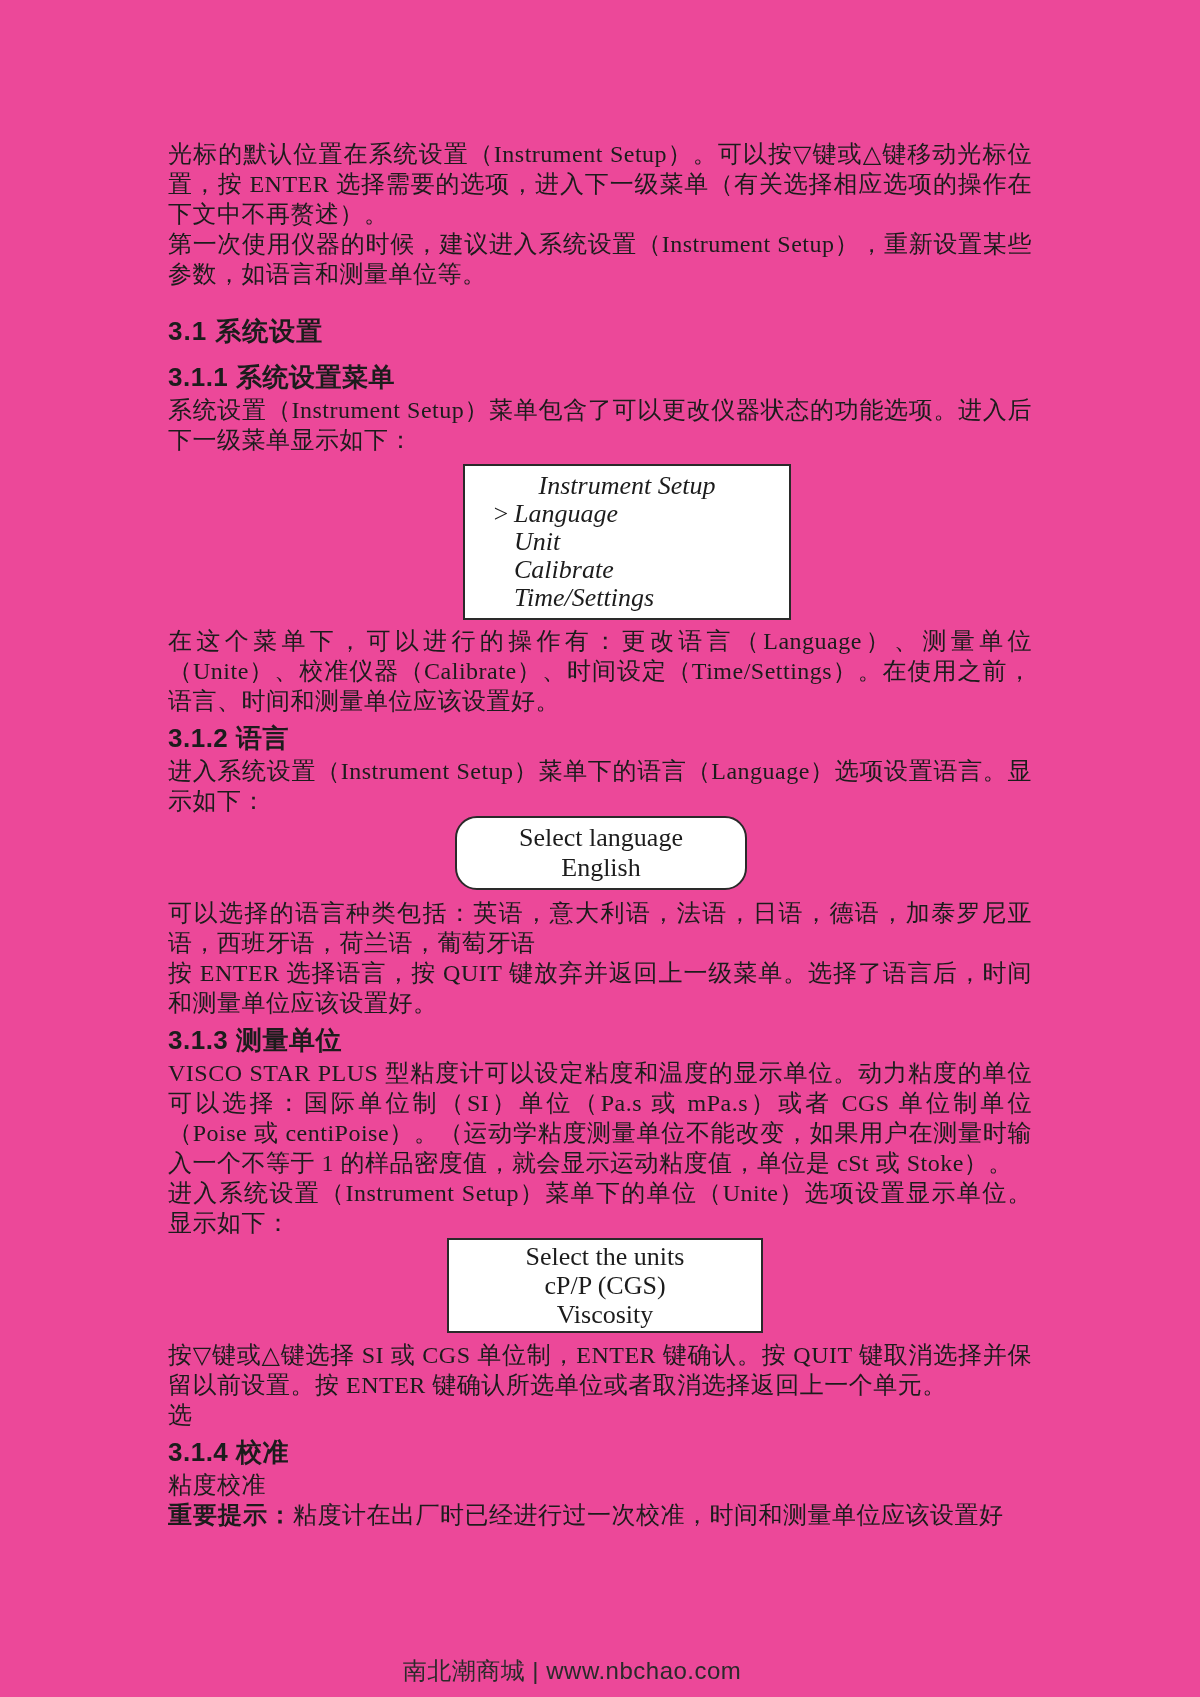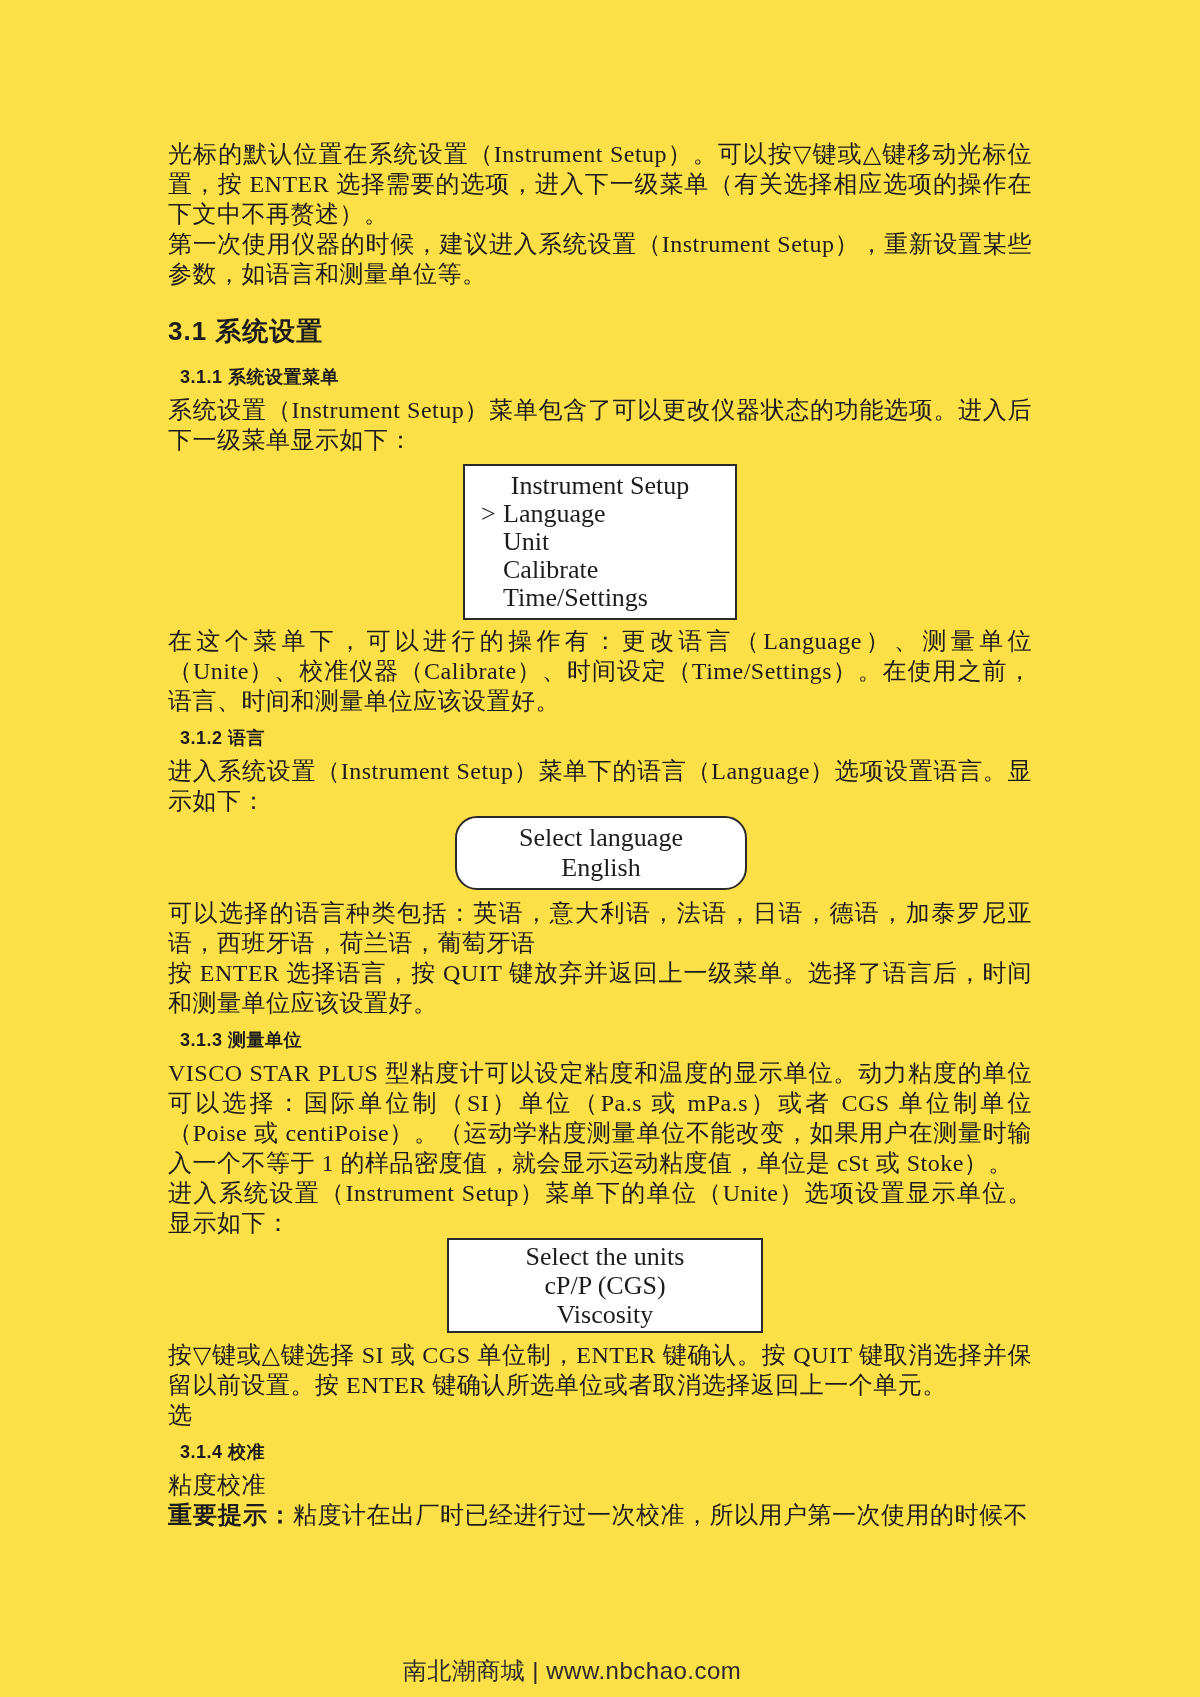--- a/index.html
+++ b/index.html
@@ -1,19 +1,19 @@
 <!DOCTYPE html>
 <html lang="zh"><head>
 <meta charset="utf-8">
 <style>
   html,body { margin:0; padding:0; background:#ffffff; }
   .page {
     position:relative;
     width:1200px; height:1697px;
-    background:#fde047;
+    background:#ec4899;
     color:#1c1c1c;
     font-family:"Liberation Serif","DejaVu Serif",serif;
     overflow:hidden;
   }
   .content {
     position:absolute;
     left:168px; top:139px;
     width:864px;
   }
   p.body {
@@ -28,38 +28,39 @@
   p.mt8 { margin-top:8px; }
   h1.sec {
     margin:20px 0 6px 0;
     font-family:"Liberation Sans","DejaVu Sans",sans-serif;
     font-weight:600;
     font-size:26px;
     line-height:44px;
     letter-spacing:1px;
   }
   h2.subsec {
-    margin:4px 0 0 12px;
+    margin:4px 0 0 0;
     font-family:"Liberation Sans","DejaVu Sans",sans-serif;
     font-weight:700;
-    font-size:18px;
+    font-size:26px;
     line-height:36px;
     letter-spacing:0.5px;
   }
   h2.first { margin-top:2px; }
   .screen-box {
     box-sizing:border-box;
     border:2px solid #2a2a2a;
     background:#ffffff;
     font-size:26px;
   }
   .box1 {
     margin:9px 0 0 295px;
-    width:274px;
-    padding:6px 4px;
+    width:328px;
+    padding:6px 15px;
+    font-style:italic;
   }
   .box1 .screen-title {
     text-align:center;
     line-height:28px;
   }
   .box1 .screen-item { line-height:28px; padding-left:12px; white-space:nowrap; }
   .box1 .cursor { display:inline-block; width:22px; }
   .box2 {
     margin:0 0 0 287px;
     width:292px;
@@ -128,20 +129,20 @@
       <div class="screen-center">Select the units</div>
       <div class="screen-center">cP/P (CGS)</div>
       <div class="screen-center">Viscosity</div>
     </div>
 
     <p class="body mt7">按▽键或△键选择 SI 或 CGS 单位制，ENTER 键确认。按 QUIT 键取消选择并保留以前设置。按 ENTER 键确认所选单位或者取消选择返回上一个单元。</p>
     <p class="body">选</p>
 
     <h2 class="subsec">3.1.4 校准</h2>
     <p class="body">粘度校准</p>
-    <p class="body"><strong>重要提示：</strong><span>粘度计在出厂时已经进行过一次校准，所以用户第一次使用的时候不</span></p>
+    <p class="body"><strong>重要提示：</strong><span>粘度计在出厂时已经进行过一次校准，时间和测量单位应该设置好</span></p>
 
   </div>
 
   <div class="footer">
     <span>南北潮商城 | www.nbchao.com</span>
   </div>
 </div>
 
 </body></html>

